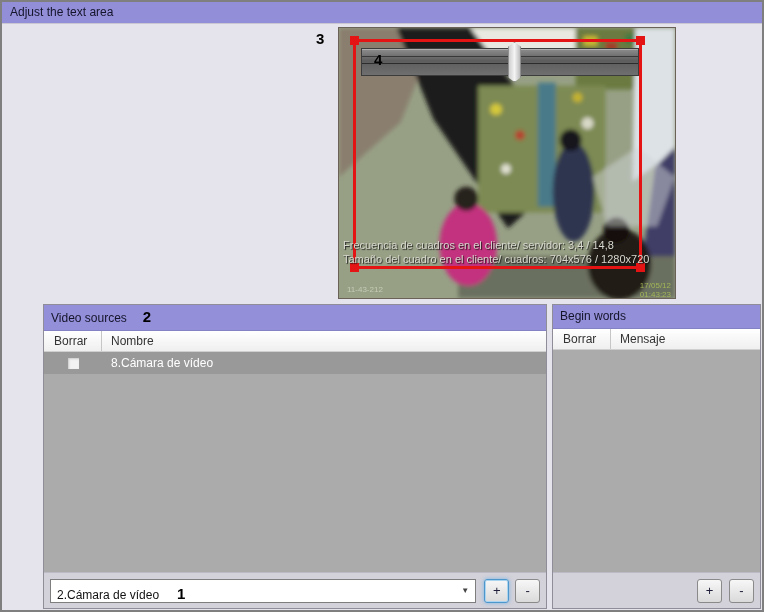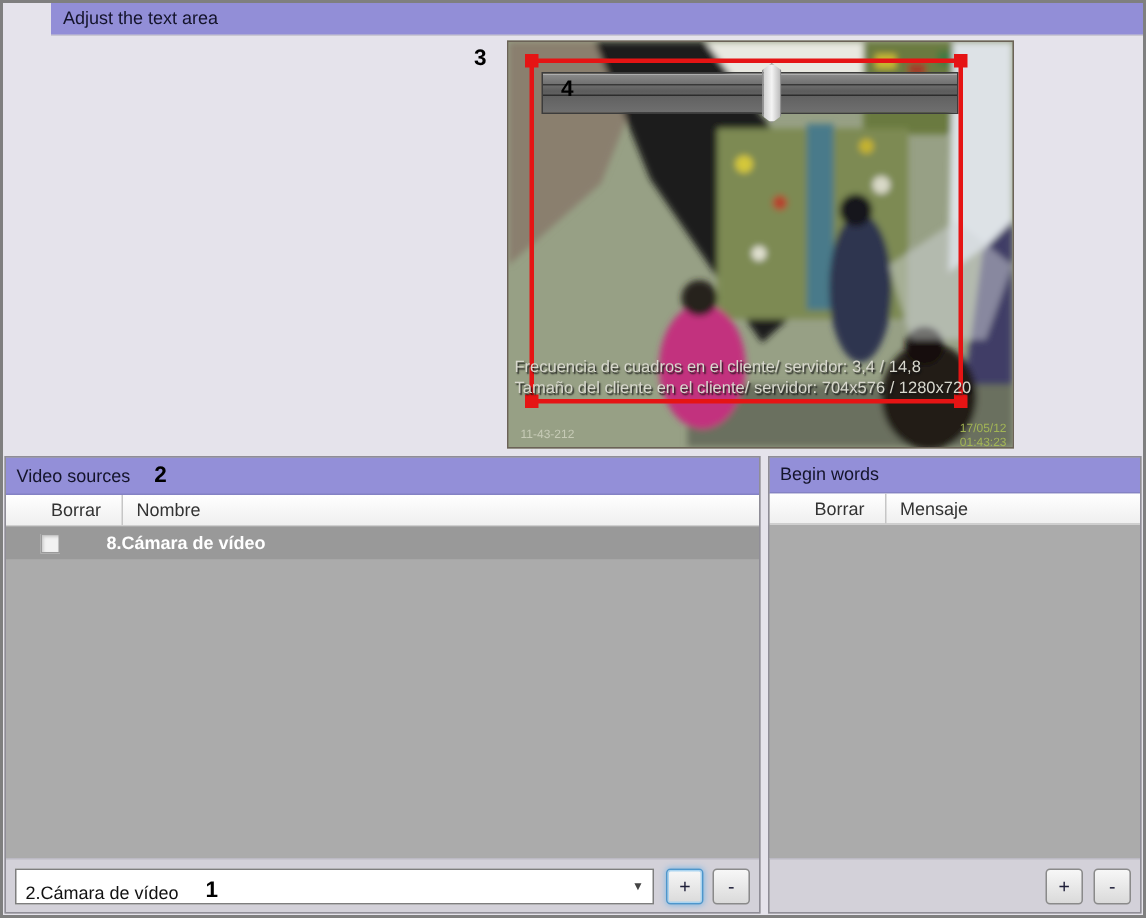--- a/index.html
+++ b/index.html
@@ -6,21 +6,21 @@
   html,body { width:764px; height:612px; background:#d4d0c8; }
   .app {
     position:relative; width:764px; height:612px;
     border:2px solid #7f7f7f; background:#e5e3eb;
     font-family:"Liberation Sans", sans-serif; overflow:hidden;
   }
   
   .title-bar {
     position:absolute; left:0; top:0; right:0; height:22px;
     background:#928ed7; border-bottom:1px solid #c9c7d2;
-    color:#14142b; font-size:12px; line-height:21px; padding-left:8px;margin-left:32px;
+    color:#14142b; font-size:12px; line-height:21px; padding-left:8px;
   }
   
   .callout { position:absolute; font-weight:bold; font-size:15px; color:#000; z-index:30; }
   .callout-3 { left:314px; top:28px; }
   
   .video-frame {
     position:absolute; left:336px; top:25px; width:338px; height:272px;
     border:1px solid #6b6257; background:#97a085; overflow:hidden;
   }
   .video-scene { position:absolute; left:0; top:0; width:100%; height:100%; }
@@ -69,44 +69,44 @@
   }
   
   .panels {
     position:absolute; left:1px; top:302px; width:758px; height:305px;
     display:flex; gap:5px;
   }
   .panel {
     border:1px solid #8f8d97; background:#ababab;
     display:flex; flex-direction:column; overflow:hidden;
   }
-  .panel-left  { width:504px; }
+  .panel-left  { width:504px;margin-left:40px; }
   .panel-right { flex:1; }
   .panel-header {
     flex:0 0 24px; background:#938fd8; border-bottom:1px solid #8482c4;
     color:#14142b; font-size:12px; line-height:23px; padding-left:7px;
   }
   .panel-header .callout-inline { font-weight:bold; font-size:15px; margin-left:16px; color:#000; }
   .thead {
     flex:0 0 21px; background:linear-gradient(#ffffff,#efefef);
-    border-bottom:1px solid #cfcfcf; display:flex; font-size:12px; color:#333;padding-left:20px;
+    border-bottom:1px solid #cfcfcf; display:flex; font-size:12px; color:#333;
   }
   .th { line-height:20px; }
   .th-borrar { width:58px; padding-left:10px; border-right:1px solid #c6c6c6; }
   .th-name   { padding-left:9px; }
   .trow {
     flex:0 0 22px; background:#999999; display:flex; align-items:center;
     color:#ffffff; font-size:12px;
   }
   .cb-cell { width:58px; display:flex; justify-content:center; }
   .cb {
     width:13px; height:13px; background:#f2f2f2;
     border:1px solid #9a9a9a; box-shadow:inset 1px 1px 2px #c9c9c9;
   }
-  .trow-name { padding-left:9px;font-weight:bold; }
+  .trow-name { padding-left:9px; }
   .tbody { flex:1 1 auto; background:#ababab; }
   .panel-footer {
     flex:0 0 36px; background:#d3d1d9; border-top:1px solid #bcbac4;
     display:flex; align-items:center; padding:0 6px;
   }
   .combobox {
     width:428px; height:24px; background:#ffffff; border:1px solid #7e7e7e;
     display:flex; align-items:flex-end; font-size:12px; color:#111;
   }
   .combo-text { padding-left:6px; }
@@ -180,21 +180,21 @@
 
     <div class="sel-rect">
       <div class="handle tl"></div>
       <div class="handle tr"></div>
       <div class="handle bl"></div>
       <div class="handle br"></div>
     </div>
 
     <div class="overlay">
       <div>Frecuencia de cuadros en el cliente/ servidor: 3,4 / 14,8</div>
-      <div>Tamaño del cliente en el cliente/ servidor: 704x576 / 1280x720</div>
+      <div>Tamaño del cuadro en el cliente/ cuadros: 704x576 / 1280x720</div>
     </div>
     <div class="timestamp">
       <div>17/05/12</div>
       <div>01:43:23</div>
     </div>
     <div class="camera-label">11-43-212</div>
   </div>
 
   <div class="panels">
 

